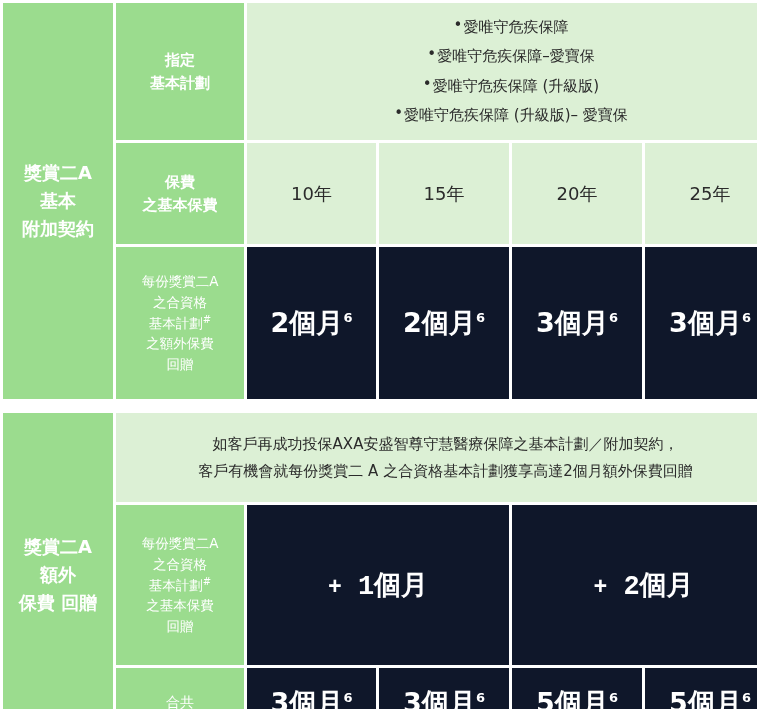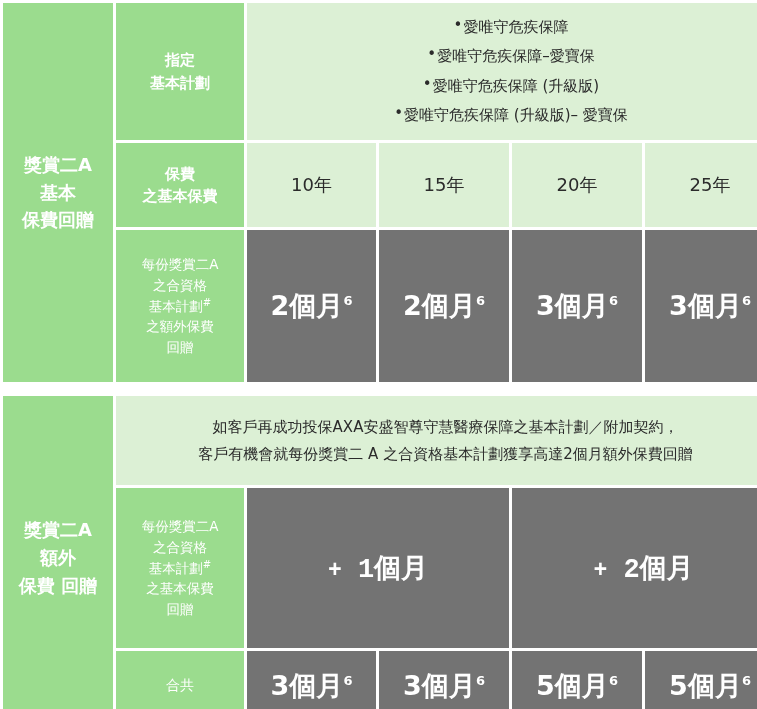--- a/index.html
+++ b/index.html
@@ -29,21 +29,21 @@
   }
   table.reward td {
     padding: 4px 5px;
     vertical-align: middle;
     text-align: center;
     box-sizing: border-box;
   }
   
   .c-mid   { background: #9BDC8E; color: #ffffff; }   
   .c-pale  { background: #DCF0D5; color: #333333; }   
-  .c-dark  { background: #737373; color: #ffffff; }   
+  .c-dark  { background: #0f172a; color: #ffffff; }   
 
   .rowlabel {
     font-weight: bold;
     font-size: 18px;
     line-height: 1.55;
     text-align: left;
     padding-left: 14px;
   }
   .sublabel {
     font-weight: bold;
@@ -126,38 +126,38 @@
     <col style="width:130px">
     <col style="width:130px">
     <col style="width:130px">
   </colgroup>
   <tbody>
 
     <tr>
       <td class="c-mid rowlabel" rowspan="3">
         <div>獎賞二A</div>
         <div>基本</div>
-        <div>保費回贈</div>
+        <div>附加契約</div>
       </td>
 
       <td class="c-mid sublabel" style="height:137px">
         <div>指定</div>
         <div>基本計劃</div>
       </td>
 
       <td class="c-pale plans" colspan="4">
         <span class="plan-line"><span class="dot">•</span><span>愛唯守危疾保障</span></span>
         <span class="plan-line"><span class="dot">•</span><span>愛唯守危疾保障–愛寶保</span></span>
         <span class="plan-line"><span class="dot">•</span><span>愛唯守危疾保障 (升級版)</span></span>
         <span class="plan-line"><span class="dot">•</span><span>愛唯守危疾保障 (升級版)– 愛寶保</span></span>
       </td>
     </tr>
 
     <tr>
-      <td class="c-mid sublabel" style="height:84px">
+      <td class="c-mid sublabel" style="height:101px">
         <div>保費</div>
         <div>之基本保費</div>
       </td>
       <td class="c-pale years">10年</td>
       <td class="c-pale years">15年</td>
       <td class="c-pale years">20年</td>
       <td class="c-pale years">25年</td>
     </tr>
 
     <tr>

